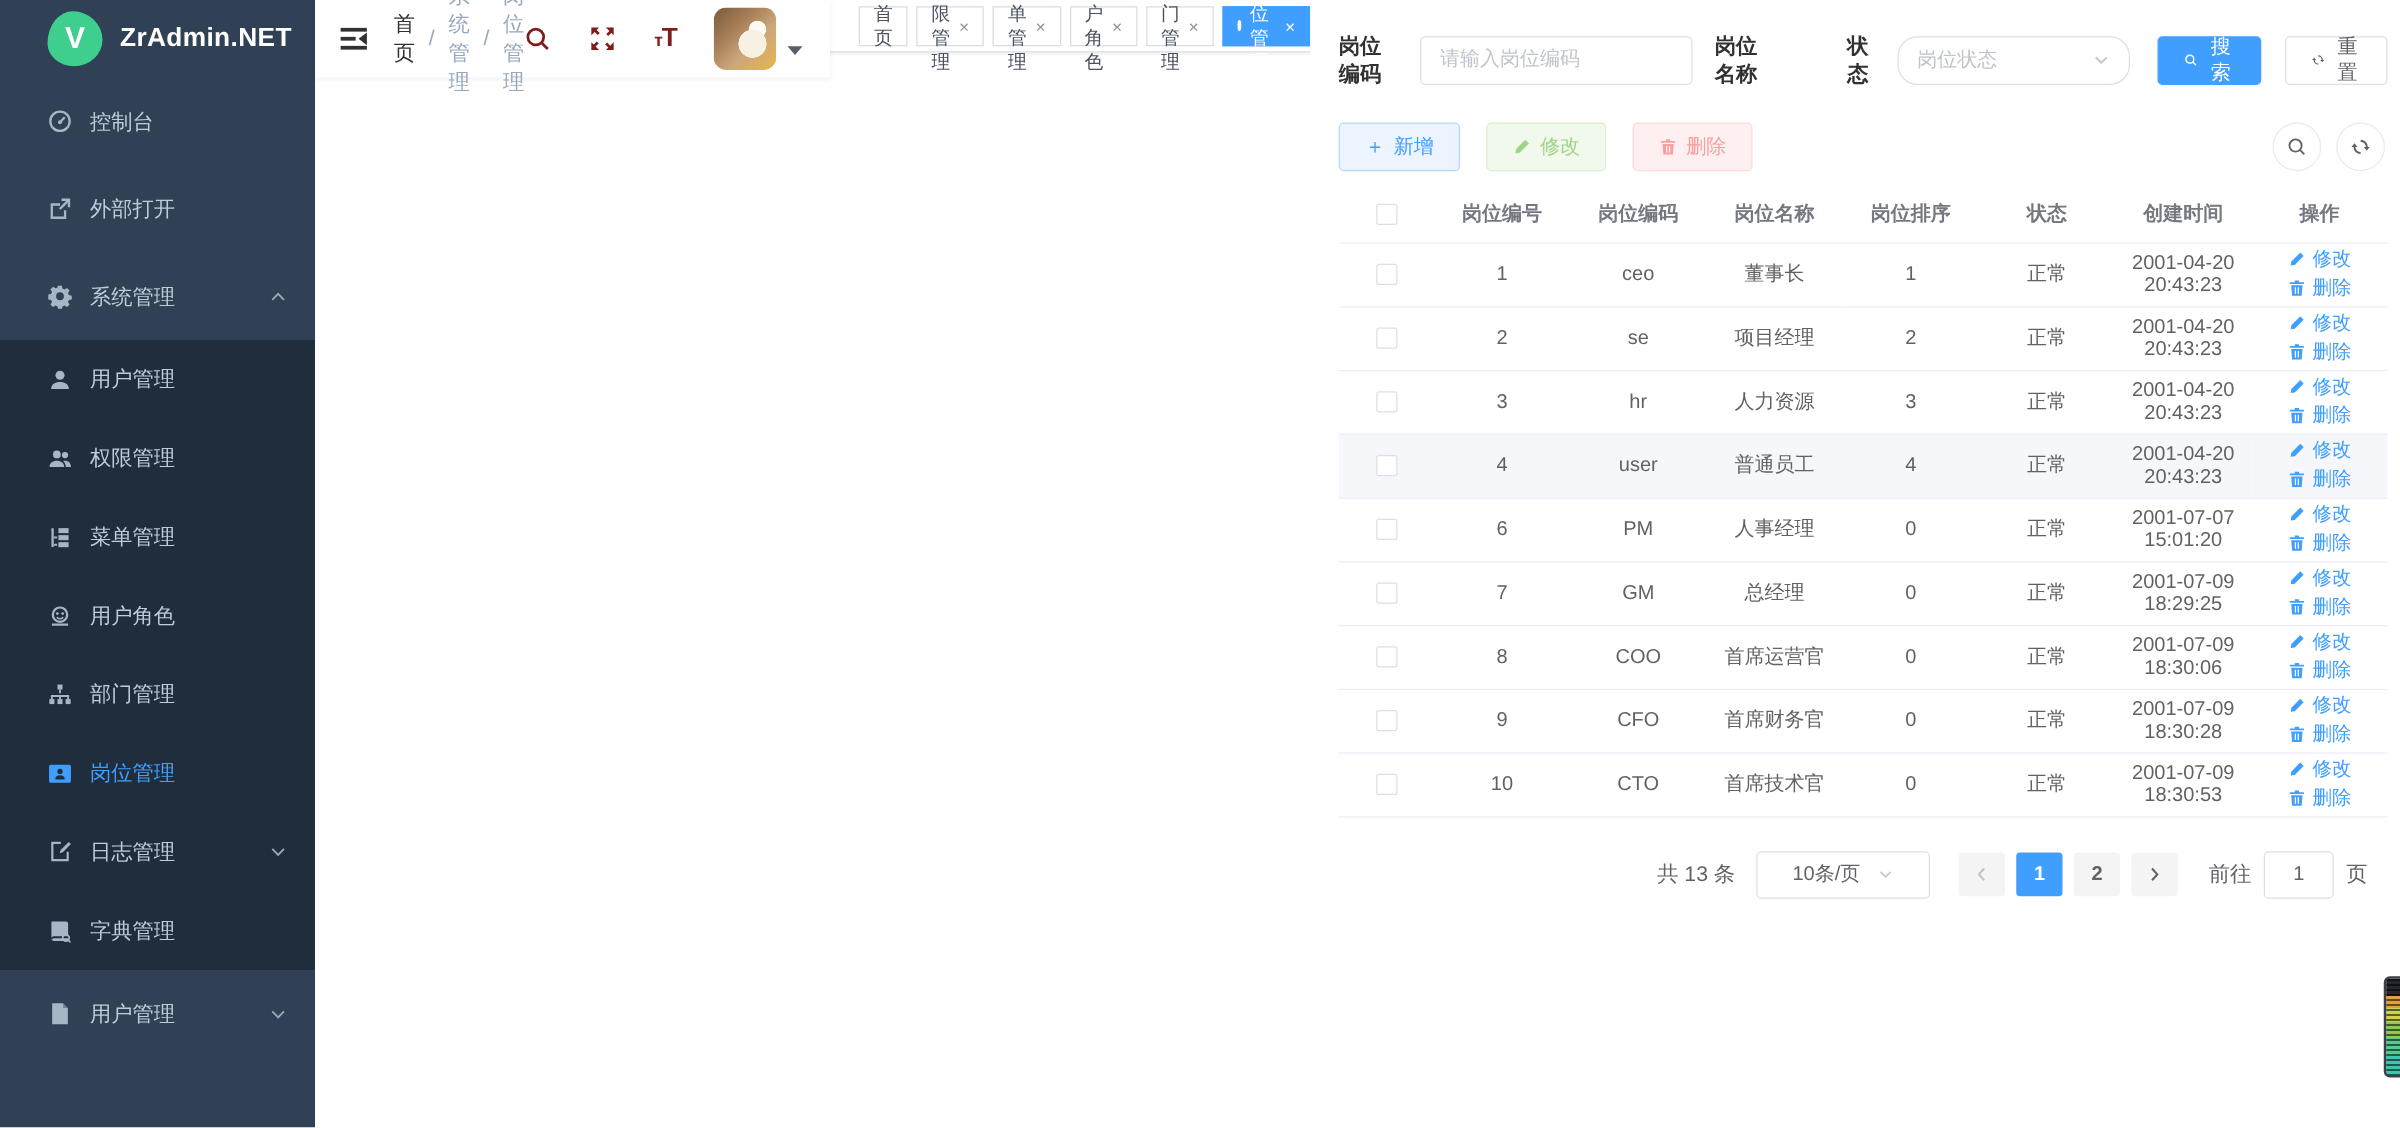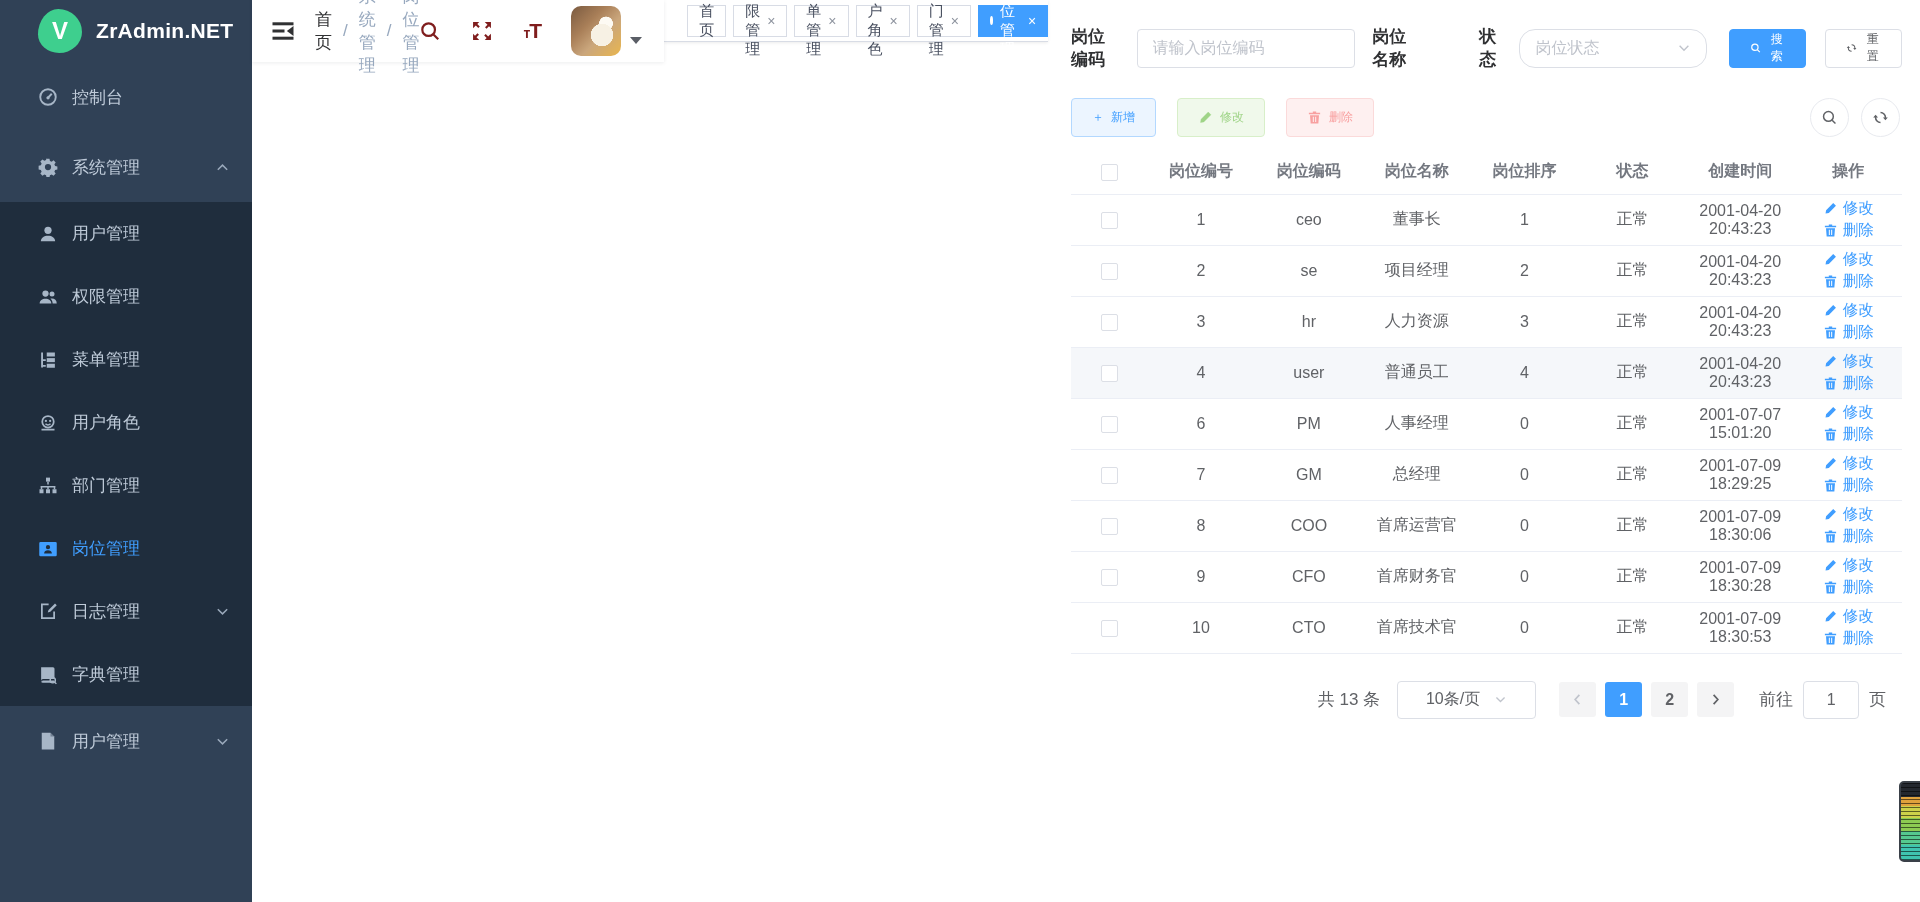--- a/index.html
+++ b/index.html
@@ -60,21 +60,21 @@
   .f-label { font-size:17px; font-weight:bold; color:#303133; margin-right:15px; }
   .f-input { width:218px; height:39px; border:1px solid #dcdfe6; border-radius:4px; padding:0 15px;
     font-size:16px; color:#606266; font-family:inherit; }
   .f-input::placeholder { color:#c0c4cc; }
   .f-gap { width:24px; }
   .f-gap-lg { width:56px; }
   .f-select { width:242px; height:39px; border:1px solid #dcdfe6; border-radius:16px; padding:0 15px;
     display:flex; align-items:center; justify-content:space-between; color:#c0c4cc; font-size:16px; cursor:pointer; }
   .f-select .chev-d { color:#c0c4cc; }
   .btn { height:39px; border-radius:4px; display:inline-flex; align-items:center; gap:7px;
-    padding:0 20px; font-size:12px; cursor:pointer; border:1px solid transparent; font-family:Liberation Sans, sans-serif; }
+    padding:0 20px; font-size:16px; cursor:pointer; border:1px solid transparent; font-family:Liberation Sans, sans-serif; }
   .btn-primary { background:#409eff; border-color:#409eff; color:#fff; margin-left:22px; }
   .btn-plain-default { background:#fff; border-color:#dcdfe6; color:#606266; margin-left:19px; }
 
   .toolbar-row { display:flex; align-items:center; margin-top:27px; }
   .btn-plain-blue { background:#ecf5ff; border-color:#b3d8ff; color:#409eff; }
   .btn-plain-green { background:#f0f9eb; border-color:#d8efc9; color:#9fd487; margin-left:21px; }
   .btn-plain-red { background:#fef0f0; border-color:#fbdada; color:#f8a0a0; margin-left:21px; }
   .tool-right { margin-left:auto; display:flex; gap:12px; margin-right:2px; }
   .circle-btn { width:39px; height:39px; border-radius:50%; border:1px solid #e8eaef; background:#fff;
     display:flex; align-items:center; justify-content:center; color:#606266; cursor:pointer; }
@@ -129,20 +129,29 @@
       <span class="mi-icon">
         <svg viewBox="0 0 16 16" width="20" height="20">
             <circle cx="8" cy="8" r="6.2" fill="none" stroke="currentColor" stroke-width="1.5"></circle>
             <path d="M8 8.6 11 5.4" stroke="currentColor" stroke-width="1.5" fill="none"></path>
             <circle cx="8" cy="8.6" r="1.3" fill="currentColor"></circle>
           </svg>
       </span>
       <span>控制台</span>
     </div>
 
+    <div class="menu-item">
+      <span class="mi-icon">
+        <svg viewBox="0 0 16 16" width="20" height="20" fill="currentColor">
+            <path d="M2 4.5h6V6H3.5v7h7V9H12v5.5H2v-10z"></path>
+            <path d="M9 1.5h5.5V7H13V4.1L8.4 8.7 7.3 7.6 11.9 3H9V1.5z"></path>
+          </svg>
+      </span>
+      <span>外部打开</span>
+    </div>
 
     <div class="menu-item">
       <span class="mi-icon">
         <svg viewBox="0 0 16 16" width="20" height="20" fill="currentColor" fill-rule="evenodd">
             <path d="M6.8 1.3h2.4l.35 1.8 1.4.6 1.5-1.05 1.7 1.7-1.05 1.5.6 1.4 1.8.35v2.4l-1.8.35-.6 1.4 1.05 1.5-1.7 1.7-1.5-1.05-1.4.6-.35 1.8H6.8l-.35-1.8-1.4-.6-1.5 1.05-1.7-1.7 1.05-1.5-.6-1.4-1.8-.35V6.9l1.8-.35.6-1.4L1.85 3.6l1.7-1.7 1.5 1.05 1.4-.6.35-1.8zM8 5.5a2.5 2.5 0 1 0 0 5 2.5 2.5 0 0 0 0-5z"></path>
           </svg>
       </span>
       <span>系统管理</span>
       <span class="chev">
         <svg viewBox="0 0 16 16" width="15" height="15" fill="none" stroke="currentColor" stroke-width="1.6">

